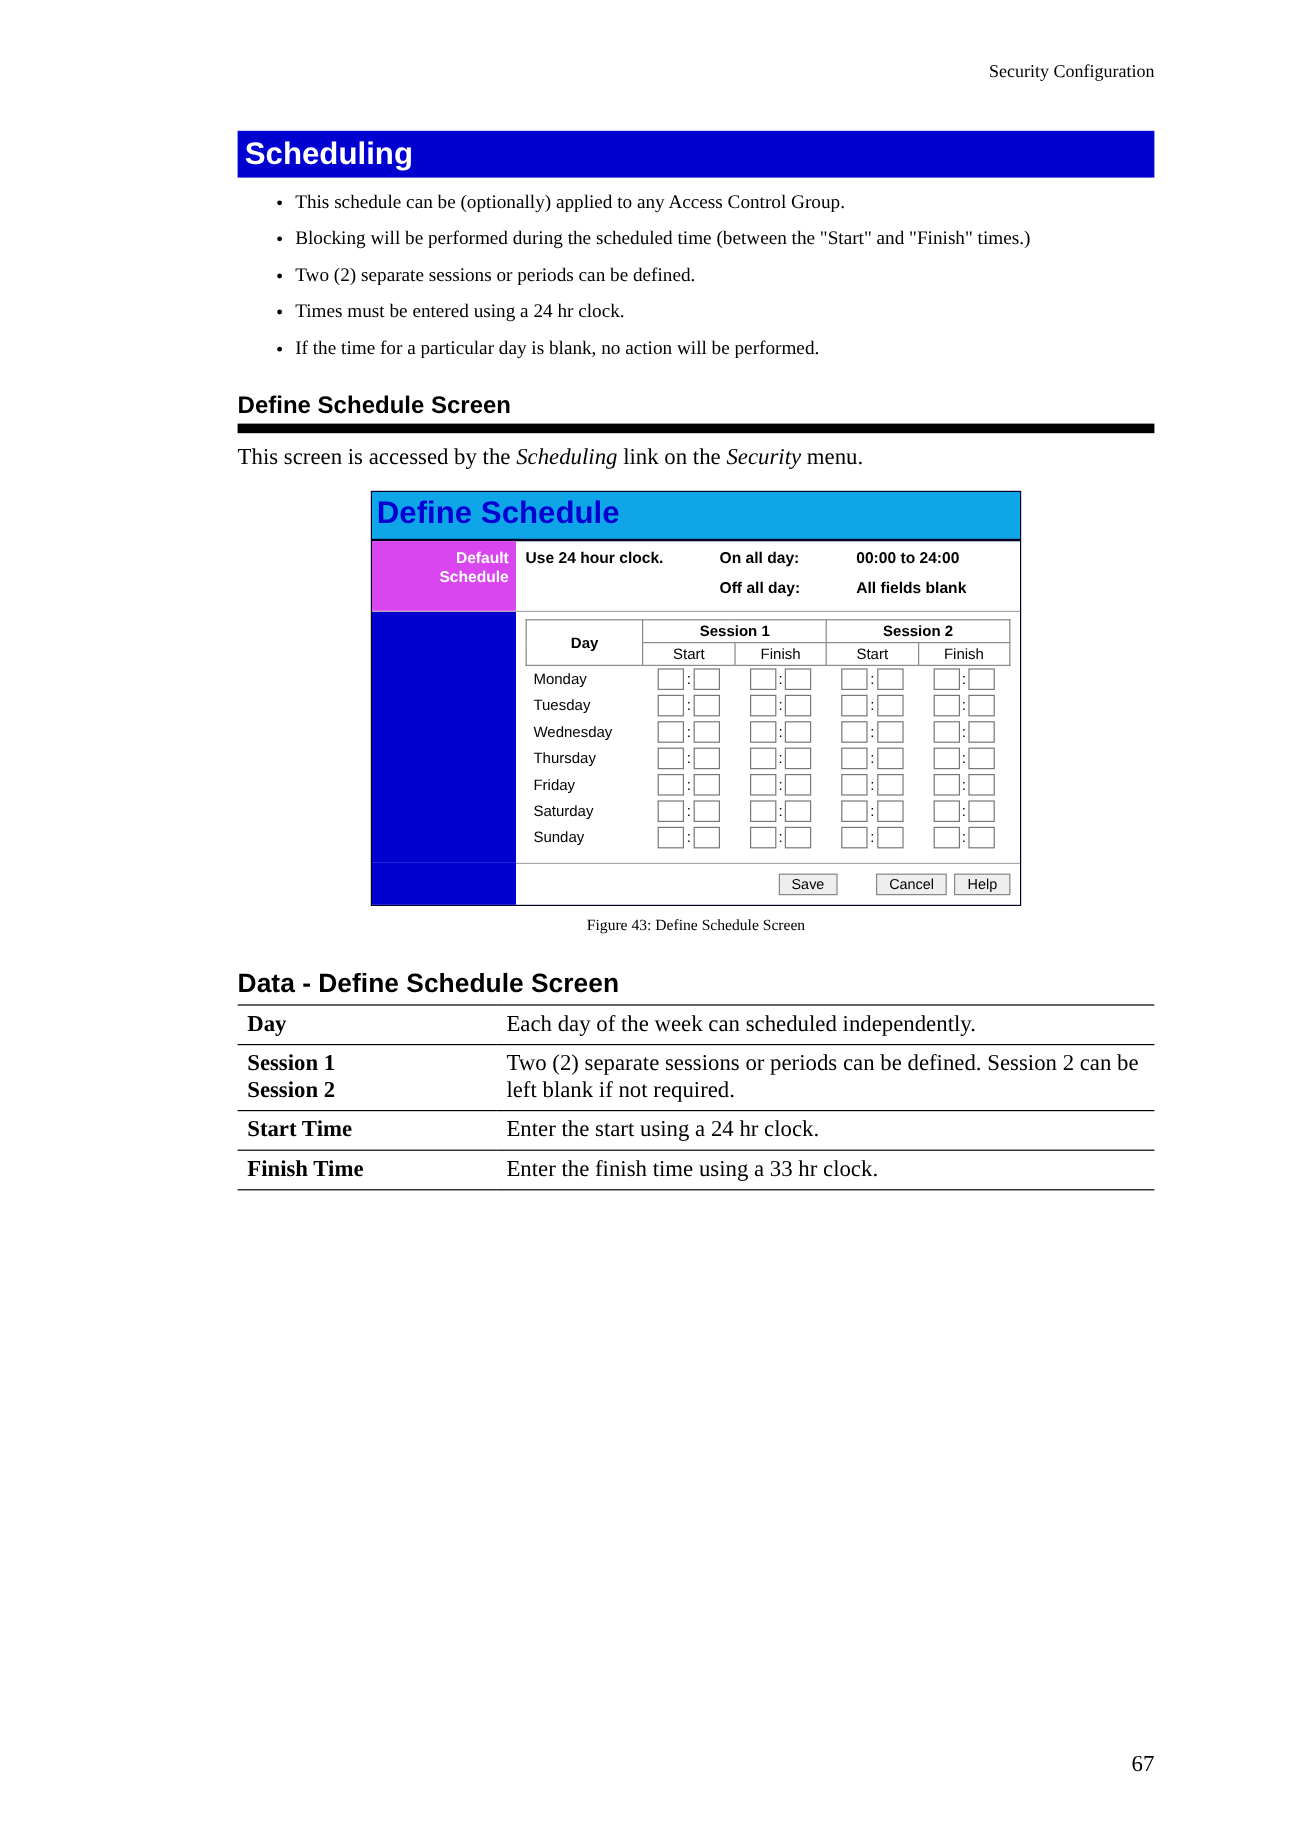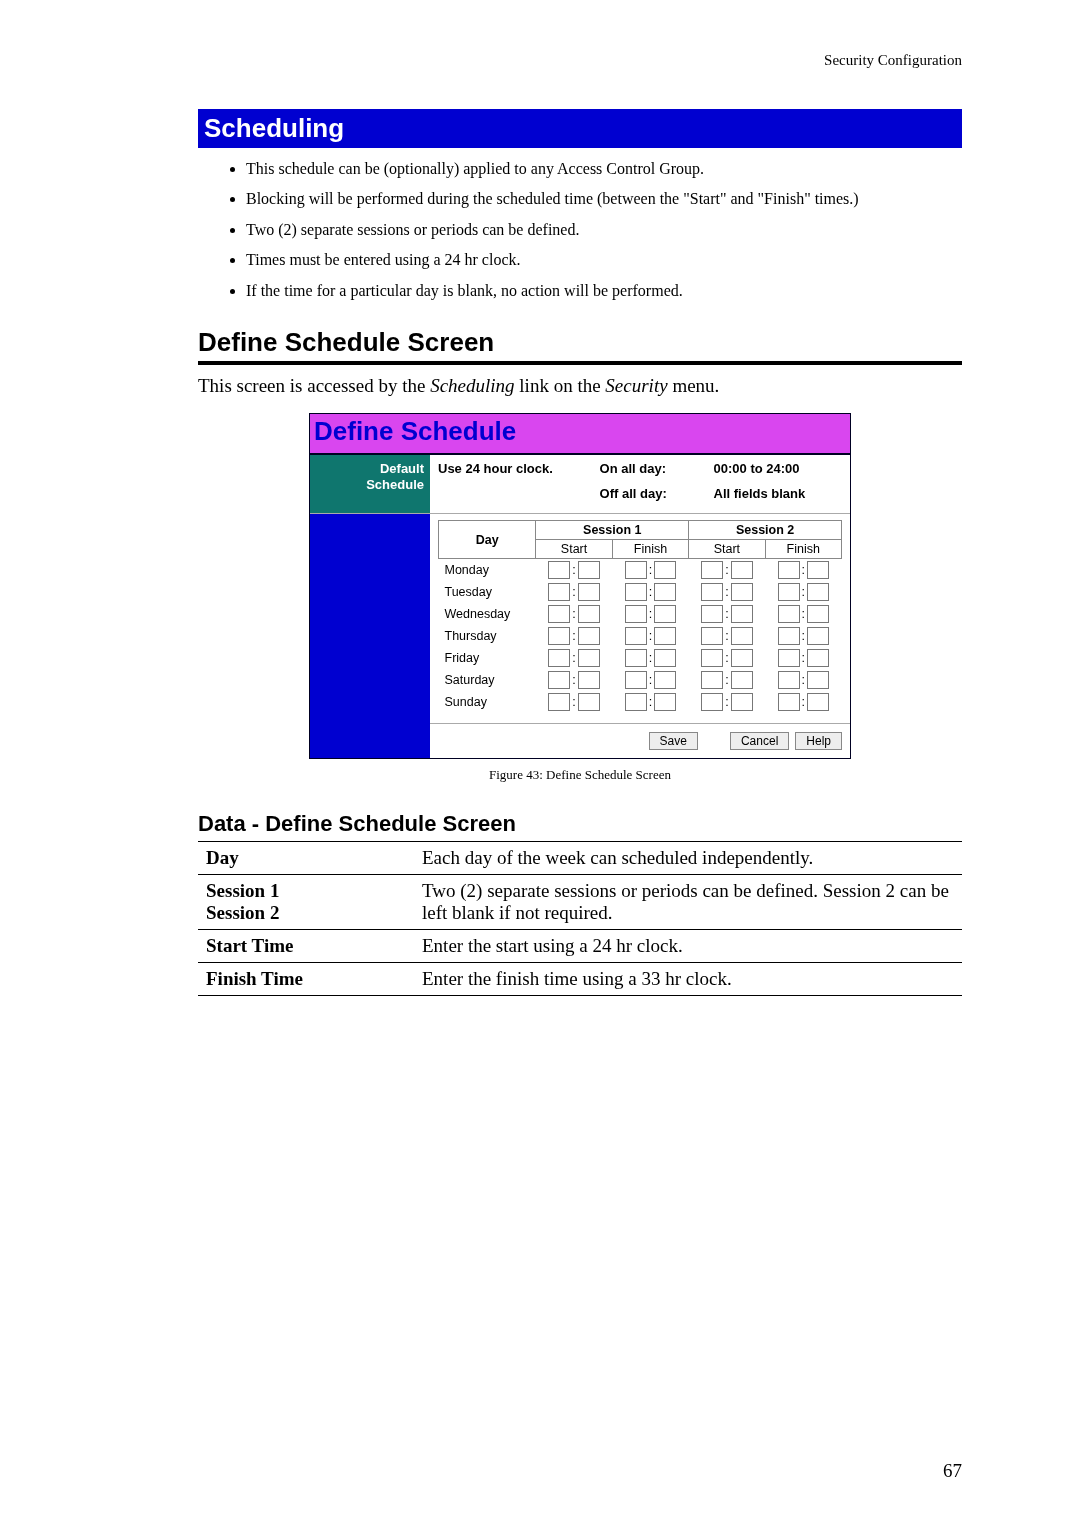--- a/index.html
+++ b/index.html
@@ -35,54 +35,54 @@
     padding-left: 48px;
     font-size: 16px;
     line-height: 1.4;
   }
   ul.bullets li {
     margin-bottom: 8px;
   }
   .subheading {
     font-family: Arial, Helvetica, sans-serif;
     font-weight: bold;
-    font-size: 26px;
-    border-bottom: 4px solid #000000;
+    font-size: 20px;
+    border-bottom: 8px solid #000000;
     padding: 3px 0;
     margin: 20px 0 10px 0;
     background: #fff;
   }
   .body-text {
     font-size: 19px;
     margin: 6px 0 16px 0;
   }
   .body-text .ital { font-style: italic; }
   .screenshot-wrap { display:flex; justify-content:center; margin: 12px 0 8px 0; }
   .screenshot {
     border: 1px solid #002;
     width: 540px;
     background: #fff;
     font-family: Arial, Helvetica, sans-serif;
     font-size: 13px;
   }
   .ss-title {
-    background: #d946ef;
+    background: #0ea5e9;
     color: #0000d0;
     font-size: 26px;
     font-weight: bold;
     border-bottom: 2px solid #002;
     padding: 2px 4px 6px 4px;
   }
   .ss-top {
     display: grid;
     grid-template-columns: 120px 1fr;
     border-bottom: 1px solid #aaa;
   }
   .ss-top .side {
-    background: #0f766e;
+    background: #d946ef;
     color: #fff;
     font-weight: bold;
     text-align: right;
     padding: 6px 6px 20px 4px;
     font-size: 13px;
     line-height: 1.25;
   }
   .ss-top .info {
     padding: 6px 8px;
     display: grid;

